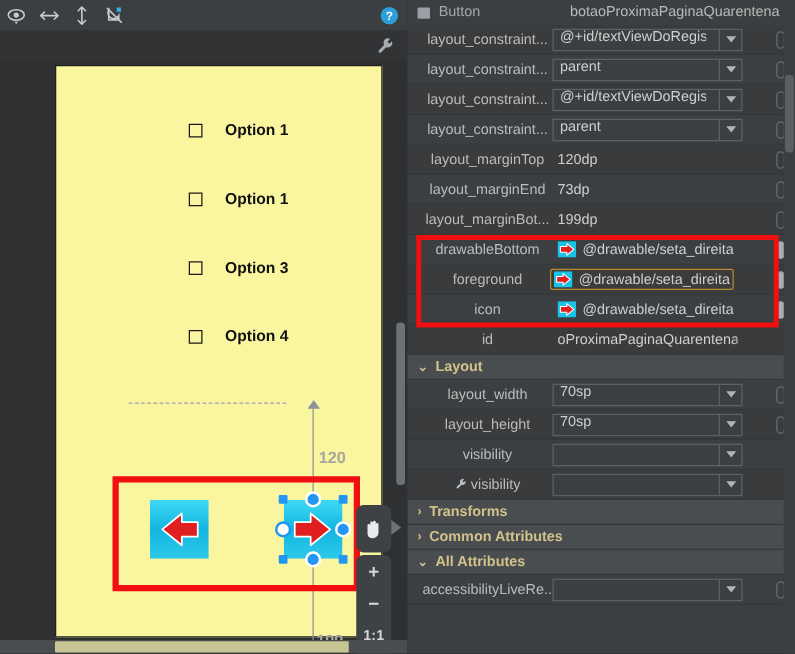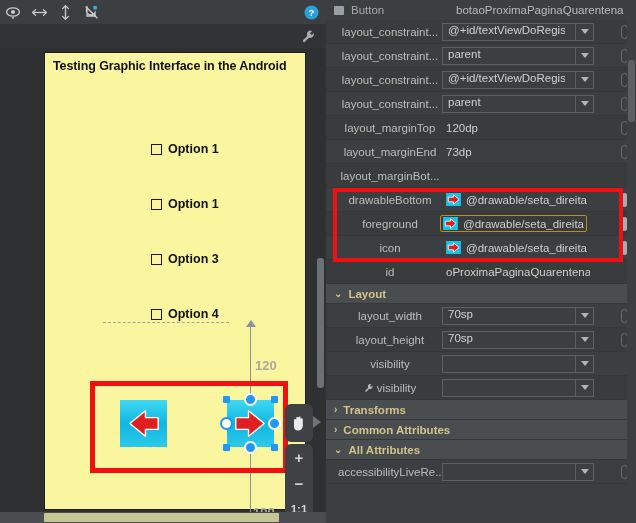--- a/index.html
+++ b/index.html
@@ -52,21 +52,21 @@
     background: #faf6a0;
     border: 1px solid #1f1f1f;
   }
   #device-title {
     position: absolute; left: 8px; top: 6px;
     font-size: 12.5px; font-weight: bold; color: #111;
     letter-spacing: -0.1px; white-space: nowrap;
   }
   .opt-row {
     position: absolute; left: 106px;
-    display: flex; align-items: center; gap: 6px; margin-top: 45px;
+    display: flex; align-items: center; gap: 18px;
   }
   .opt-box {
     width: 11px; height: 11px; border: 1.6px solid #1a1a1a; background: #faf6a0;
   }
   .opt-label { font-size: 12.5px; font-weight: bold; color: #111; }
 
   
   #dashed-line {
     position: absolute; left: 103px; top: 274px; width: 126px; height: 0;
     border-top: 1.5px dashed #9aa3b0;
@@ -297,21 +297,20 @@
       <div id="wrench-icon">
         <svg width="15" height="15" viewBox="0 0 15 15">
           <path d="M9.4 1.6 a3.6 3.6 0 0 0 -3.1 5.4 L2.2 11.1 a1.2 1.2 0 0 0 1.7 1.7 L8 8.7 a3.6 3.6 0 0 0 4.6 -4.8 L10.6 5.9 L9 4.3 L11 2.2 a3.6 3.6 0 0 0 -1.6 -0.6 z" fill="#a8acb0"></path>
         </svg>
       </div>
     </div>
 
     <div id="canvas">
 
       <div id="device">
-        <div id="device-title">Testing Graphic Interface in the Android</div>
 
         <div class="opt-row" style="top:44px">
           <span class="opt-box"></span>
           <span class="opt-label">Option 1</span>
         </div>
         <div class="opt-row" style="top:99px">
           <span class="opt-box"></span>
           <span class="opt-label">Option 1</span>
         </div>
         <div class="opt-row" style="top:154px">
@@ -455,20 +454,24 @@
         </div>
         <div class="prow plain">
           <span class="pname">layout_marginEnd</span>
           <span class="pval-wrap">
             <span class="pval-text" style="padding-left:4px">73dp</span>
             <span class="pill"></span>
           </span>
         </div>
         <div class="prow alt">
           <span class="pname">layout_marginBot...</span>
+          <span class="pval-wrap">
+            <span class="pval-text" style="padding-left:4px">199dp</span>
+            <span class="pill"></span>
+          </span>
         </div>
         <div class="prow plain">
           <span class="pname">drawableBottom</span>
           <span class="pval-wrap">
             <span class="pval-drw">
               <svg class="drw-icon" viewBox="0 0 16 14">
                 <rect x="0" y="0" width="16" height="14" fill="#19c3e8"></rect>
                 <path d="M8 2 L14 7 L8 12 L8 9.5 L2.4 9.5 L2.4 4.5 L8 4.5 Z" fill="#e02020" stroke="#ffffff" stroke-width="0.9" stroke-linejoin="round"></path>
               </svg>
               <span class="pval-text">@drawable/seta_direita</span>

